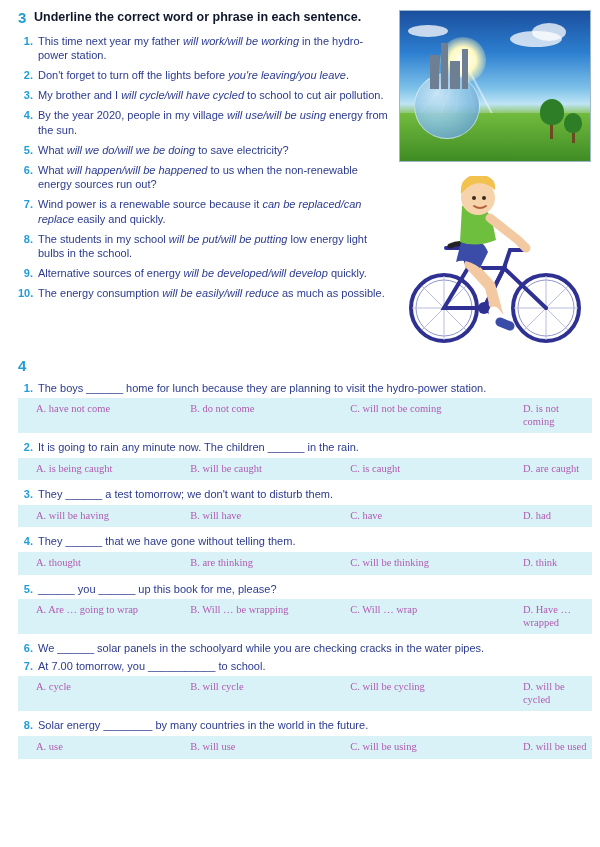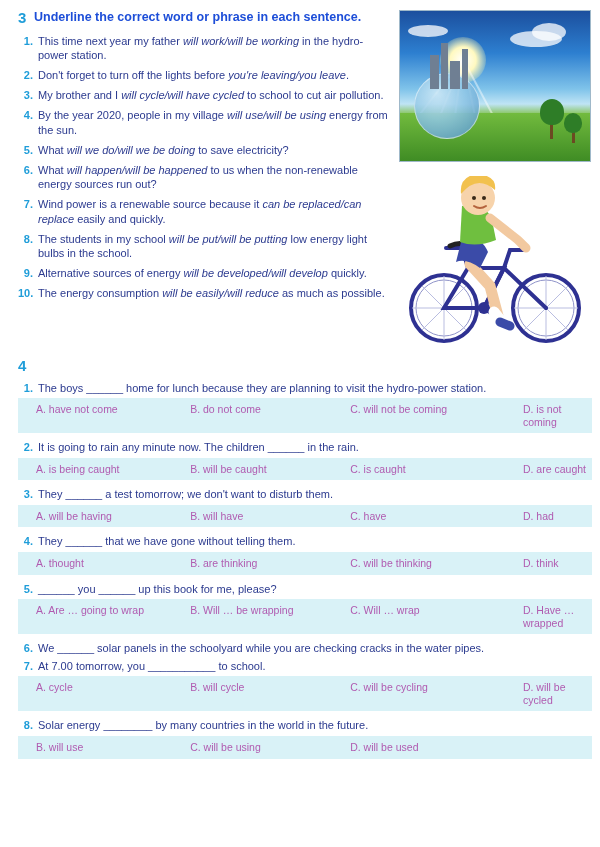--- a/index.html
+++ b/index.html
@@ -24,21 +24,21 @@
   }
   .ex-num {
     color: #1f9dd9;
     font-weight: bold;
     font-size: 15px;
     width: 16px;
     flex: 0 0 16px;
     line-height: 1.1;
   }
   .ex-title {
-    color: #1d4ed8;
+    color: #0f172a;
     font-weight: bold;
     font-size: 12.5px;
     line-height: 1.15;
   }
   .ex3-body {
     margin-top: 7px;
     width: 392px;
     padding-left: 18px;
   }
   .q-row {
@@ -131,20 +131,21 @@
     color: #2b3a8f;
     font-size: 11px;
     line-height: 1.3;
     flex: 1;
   }
   .opts {
     display: flex;
     background: #d9f2f7;
     margin: 0 8px 7px 18px;
     padding: 5px 0 5px 0;
+    font-family: Liberation Serif, serif;
   }
   .opt {
     color: #b05bb0;
     font-size: 10.5px;
     line-height: 1.2;
   }
   .opt:nth-child(1) { flex: 0 0 30%; padding-left: 18px; }
   .opt:nth-child(2) { flex: 0 0 23%; }
   .opt:nth-child(3) { flex: 0 0 24%; margin-left: 28px; }
   .opt:nth-child(4) { flex: 1; padding-left: 35px; }
@@ -377,20 +378,21 @@
           <span class="opt">D. will be cycled</span>
         </div>
       </div>
 
       <div class="q4">
         <div class="q4-line">
           <span class="q-num">8.</span>
           <span class="q4-text">Solar energy ________ by many countries in the world in the future.</span>
         </div>
         <div class="opts">
+          <span class="opt">A. use</span>
           <span class="opt">B. will use</span>
           <span class="opt">C. will be using</span>
           <span class="opt">D. will be used</span>
         </div>
       </div>
 
     </div>
   </section>
 
 </div>

